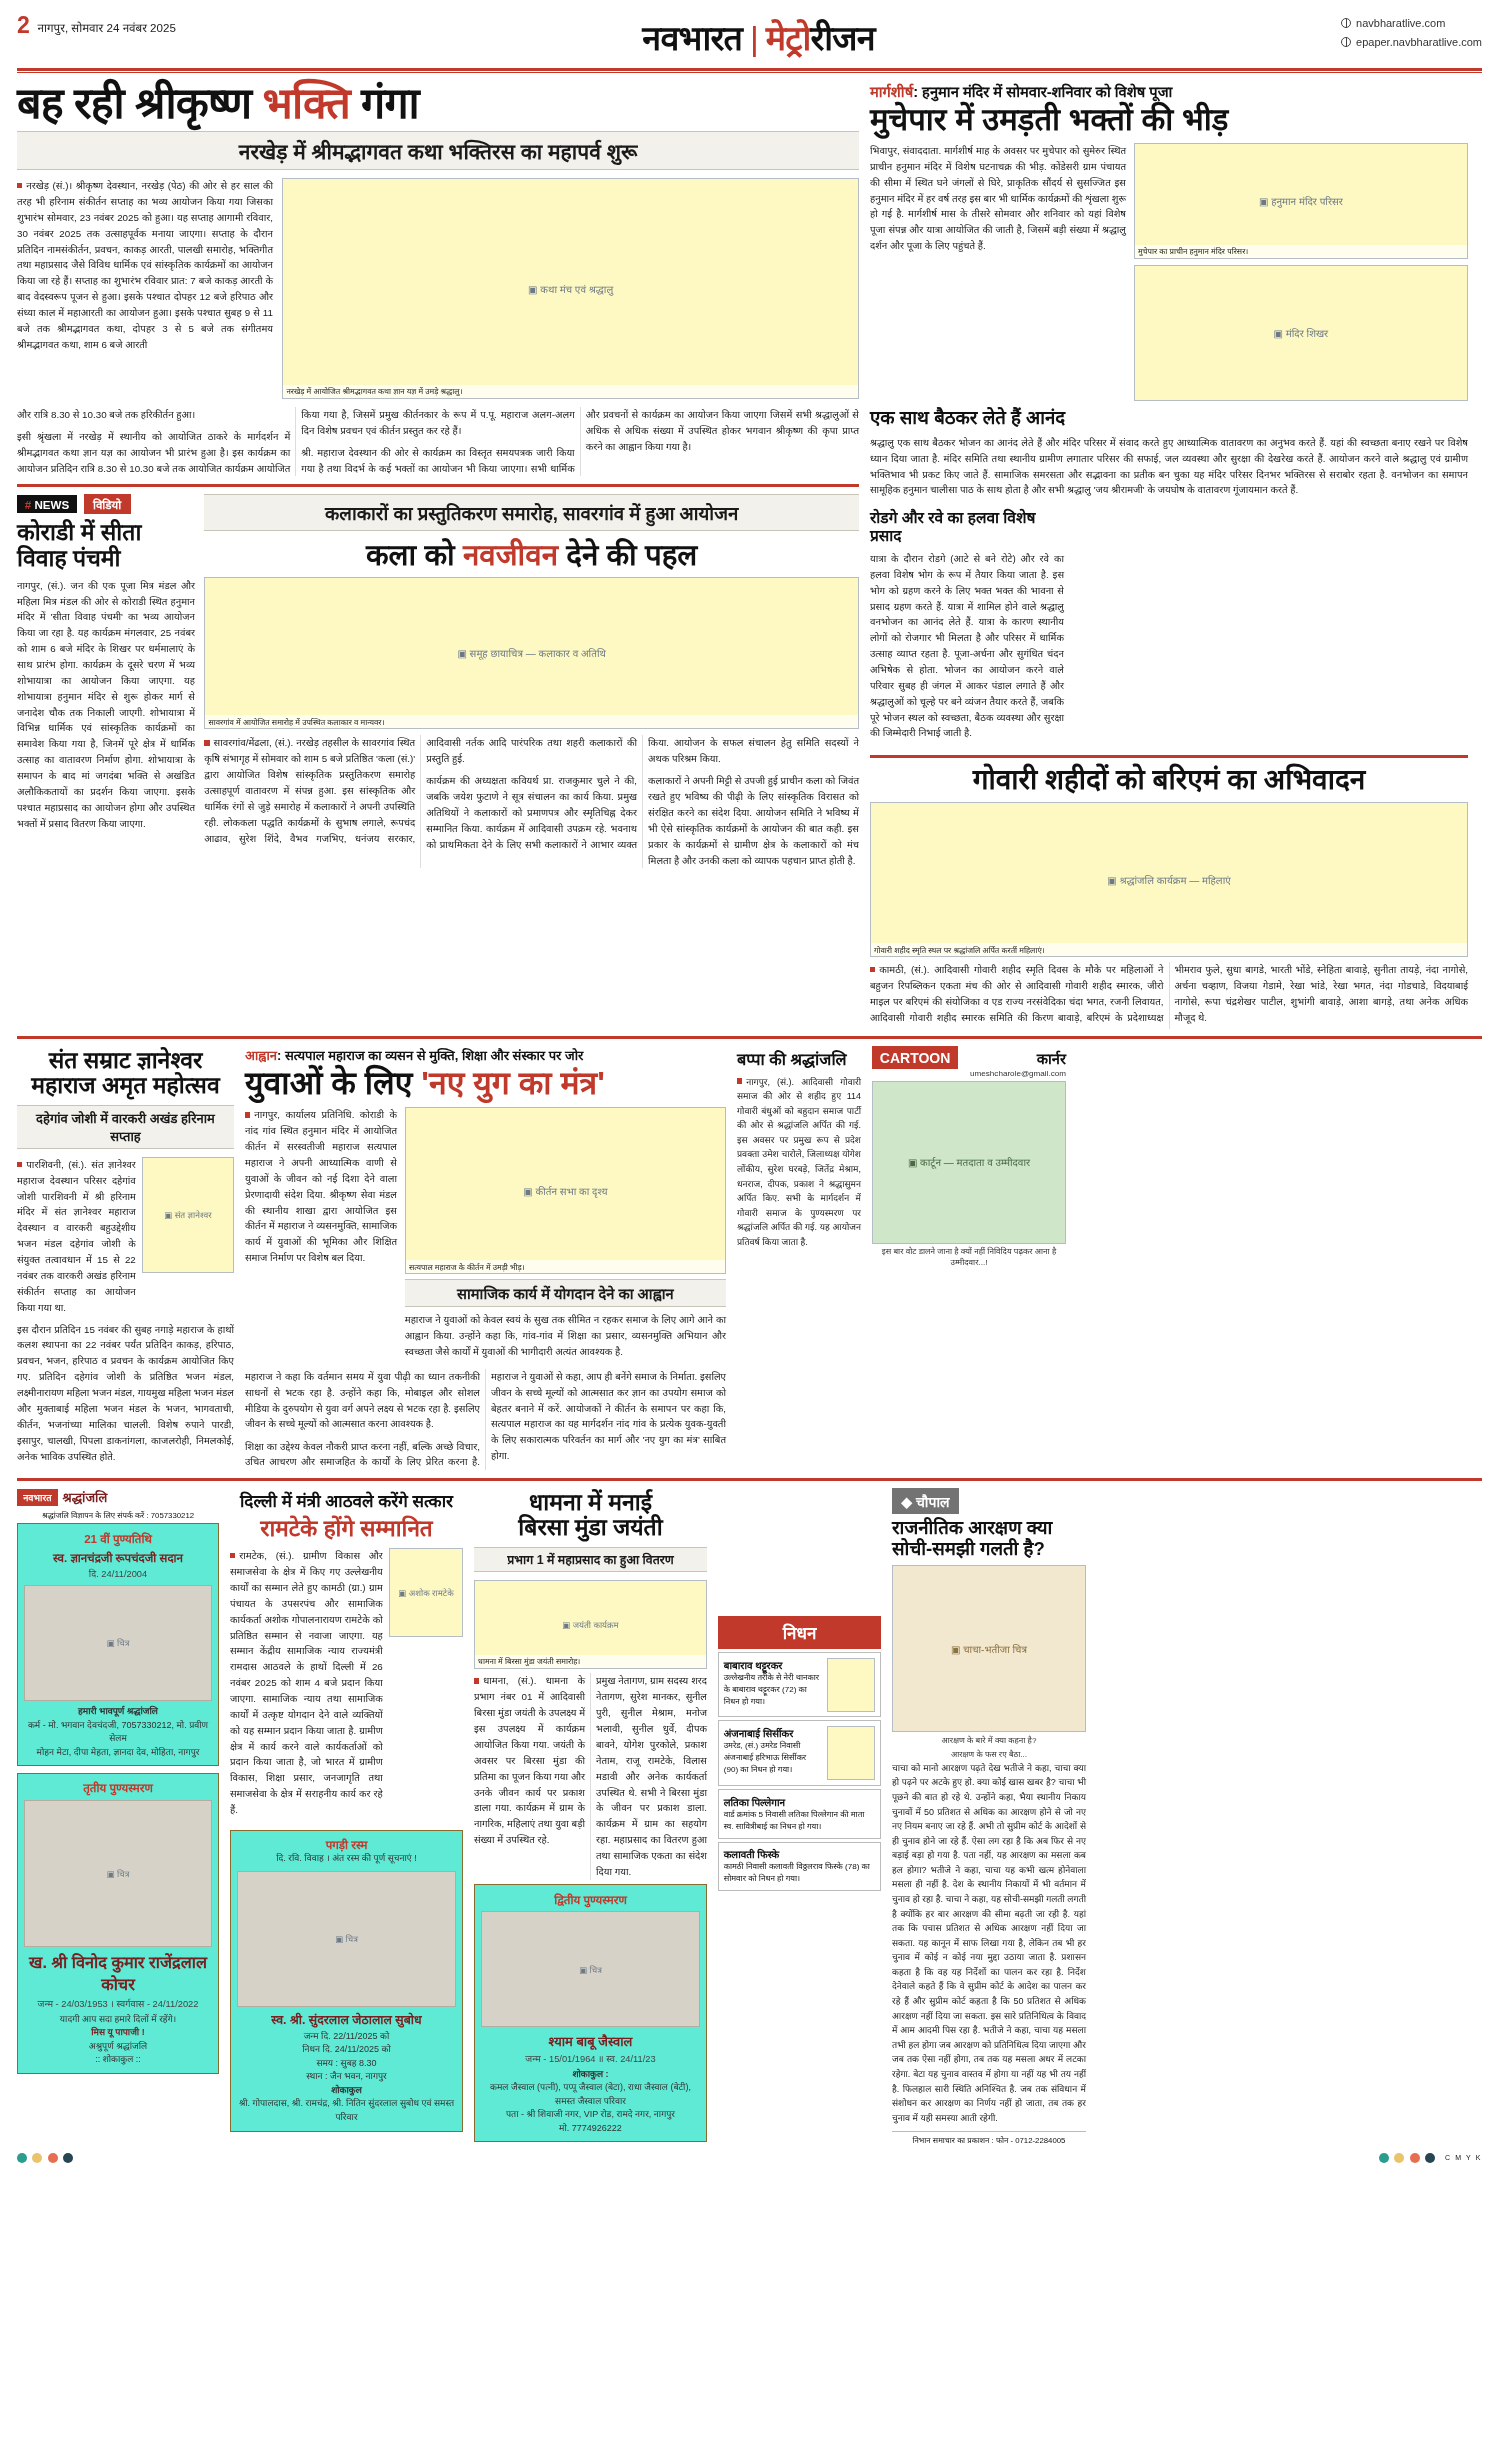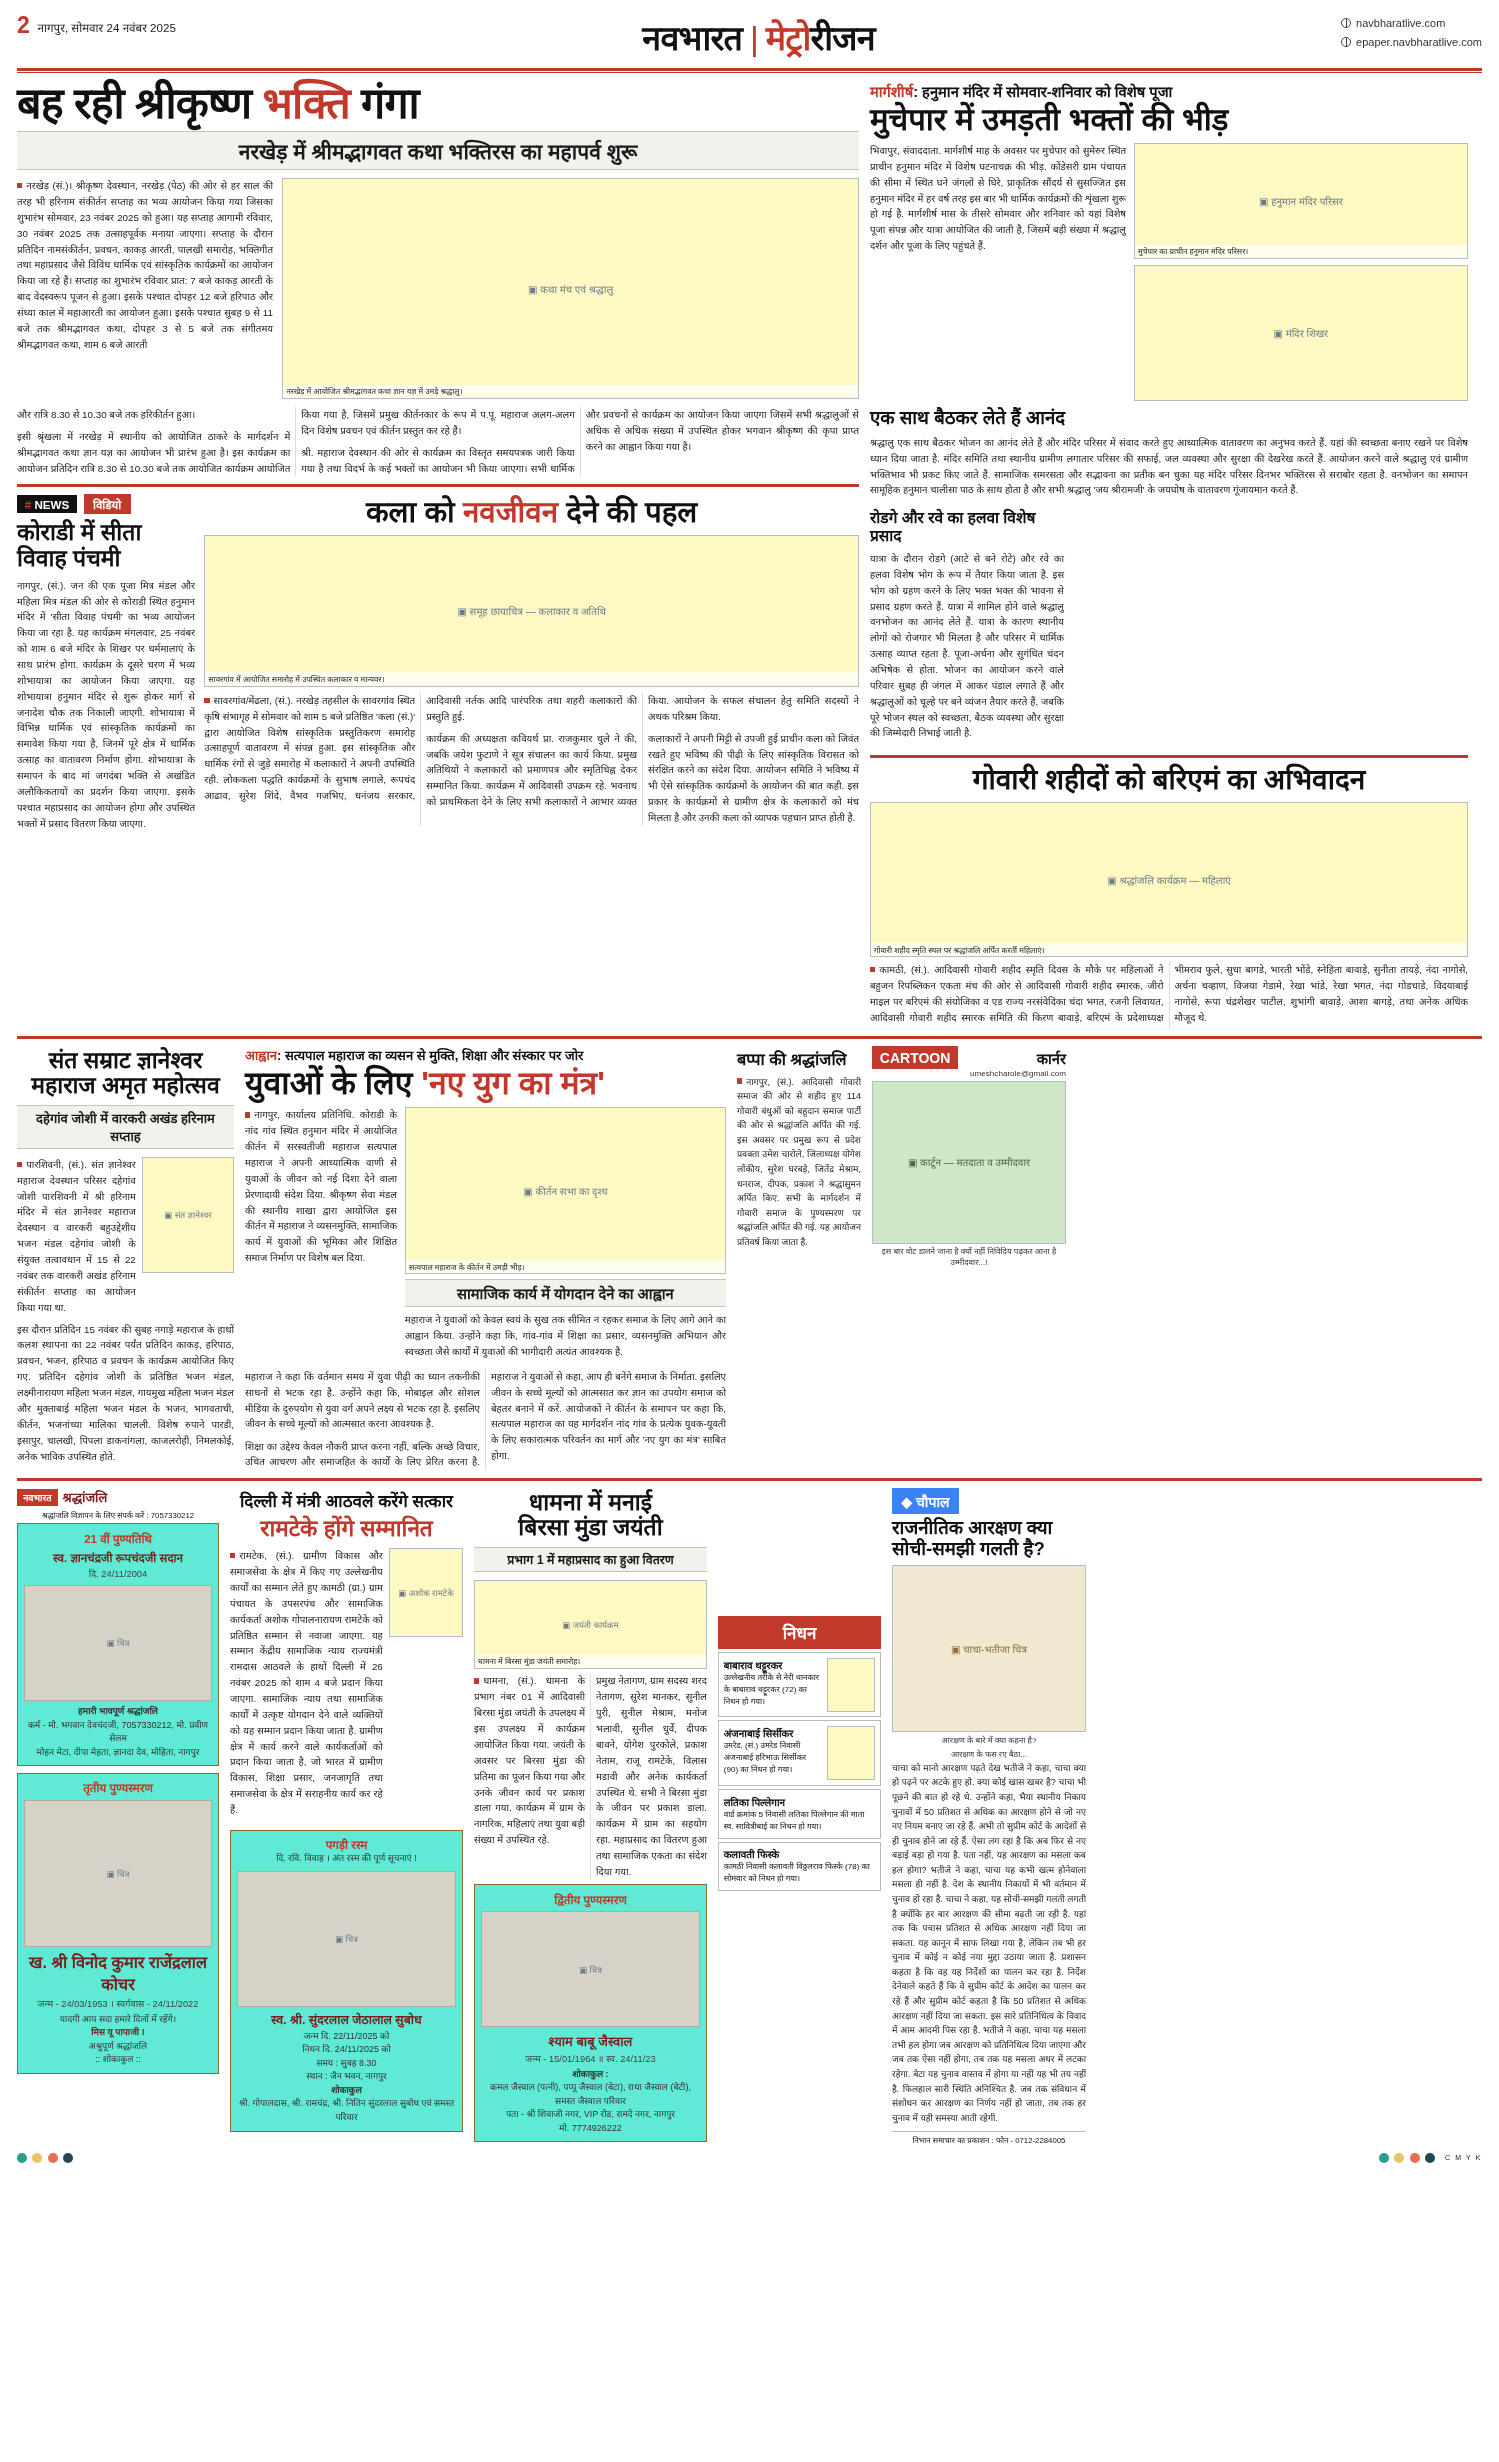--- a/index.html
+++ b/index.html
@@ -59,21 +59,21 @@
 
   .news-tag { display:inline-block; background:#111; color:#fff; font-size:11.6px; font-weight:bold; padding:2.3px 7.8px; }
   .news-tag .hash { color:#c0392b; }
   .video-tag { display:inline-block; background:#c0392b; color:#fff; font-size:11.6px; font-weight:bold; padding:2.3px 9.3px; margin-left:3.1px; }
 
   .box { border:0.8px solid #bbb; }
   .hr-red { height:2.3px; background:#c0392b; margin:7.8px 0; }
 
   .banner-red { background:#c0392b; color:#fff; font-weight:bold; font-size:20px; padding:4.7px 7.8px; text-align:center; }
   .cartoon-tag { background:#c0392b; color:#fff; font-weight:bold; font-size:14px; padding:3.1px 7.8px; display:inline-block; }
-  .chaupal { background:#3b82f6; color:#fff; font-weight:bold; font-size:14px; padding:3.1px 9.3px; display:inline-block; }
+  .chaupal { background:#737373; color:#fff; font-weight:bold; font-size:14px; padding:3.1px 9.3px; display:inline-block; }
 
   
   .obit { border:1.6px solid #8a6b2f; background:#5eead4; padding:6.2px; text-align:center; }
   .obit .name { font-size:16.3px; font-weight:bold; color:#7a1f1f; margin:4.7px 0 1.6px; }
   .obit .small { font-size:9px; line-height:1.5; color:#333; }
   .obit .dates { font-size:9.3px; color:#444; margin:1.6px 0 3.1px; }
   .obit-head { font-size:11.6px; font-weight:bold; color:#c0392b; }
   .portrait { width:100%; height:116px; background:#d7d2c8; border:0.8px solid #b3ada0; margin:4.7px 0; position:relative; }
   .dots { display:flex; gap:5.4px; align-items:center; }
   .dot { width:10px; height:10px; border-radius:50%; }
@@ -146,20 +146,23 @@
         <div style="width:178px;">
           <div style="margin-bottom:4.7px;">
             <span class="news-tag"><span class="hash">#</span> NEWS</span>
             <span class="video-tag">विडियो</span>
           </div>
           <h3 class="hl3">कोराडी में सीता विवाह पंचमी</h3>
           <p class="body">नागपुर, (सं.). जन की एक पूजा मित्र मंडल और महिला मित्र मंडल की ओर से कोराडी स्थित हनुमान मंदिर में 'सीता विवाह पंचमी' का भव्य आयोजन किया जा रहा है. यह कार्यक्रम मंगलवार, 25 नवंबर को शाम 6 बजे मंदिर के शिखर पर धर्ममालाएं के साथ प्रारंभ होगा. कार्यक्रम के दूसरे चरण में भव्य शोभायात्रा का आयोजन किया जाएगा. यह शोभायात्रा हनुमान मंदिर से शुरू होकर मार्ग से जनादेश चौक तक निकाली जाएगी. शोभायात्रा में विभिन्न धार्मिक एवं सांस्कृतिक कार्यक्रमों का समावेश किया गया है, जिनमें पूरे क्षेत्र में धार्मिक उत्साह का वातावरण निर्माण होगा. शोभायात्रा के समापन के बाद मां जगदंबा भक्ति से अखंडित अलौकिकतायों का प्रदर्शन किया जाएगा. इसके पश्चात महाप्रसाद का आयोजन होगा और उपस्थित भक्तों में प्रसाद वितरण किया जाएगा.</p>
         </div>
 
         <div style="flex:1;">
+          <div class="sub-band" style="margin-top:0;">
+            <h2 style="font-size:18.6px;">कलाकारों का प्रस्तुतिकरण समारोह, सावरगांव में हुआ आयोजन</h2>
+          </div>
           <h2 class="hl2" style="text-align:center;">
             <span>कला को </span><span class="red">नवजीवन</span><span> देने की पहल</span>
           </h2>
           <div class="photo" style="height:152px; margin-bottom:6.2px;">
             <div class="ph-txt">▣ समूह छायाचित्र — कलाकार व अतिथि</div>
             <div class="cap">सावरगांव में आयोजित समारोह में उपस्थित कलाकार व मान्यवर।</div>
           </div>
           <div class="txt3">
             <p class="body"><span class="sq"></span><span>सावरगांव/मेंढला, (सं.). नरखेड़ तहसील के सावरगांव स्थित कृषि संभागृह में सोमवार को शाम 5 बजे प्रतिष्ठित 'कला (सं.)' द्वारा आयोजित विशेष सांस्कृतिक प्रस्तुतिकरण समारोह उत्साहपूर्ण वातावरण में संपन्न हुआ. इस सांस्कृतिक और धार्मिक रंगों से जुड़े समारोह में कलाकारों ने अपनी उपस्थिति रही. लोककला पद्धति कार्यक्रमों के सुभाष लगाले, रूपचंद आढाव, सुरेश शिंदे, वैभव गजभिए, धनंजय सरकार, आदिवासी नर्तक आदि पारंपरिक तथा शहरी कलाकारों की प्रस्तुति हुई.</span></p>
             <p class="body">कार्यक्रम की अध्यक्षता कवियर्थ प्रा. राजकुमार चुले ने की, जबकि जयेश फुटाणे ने सूत्र संचालन का कार्य किया. प्रमुख अतिथियों ने कलाकारों को प्रमाणपत्र और स्मृतिचिह्न देकर सम्मानित किया. कार्यक्रम में आदिवासी उपक्रम रहे. भवनाथ को प्राथमिकता देने के लिए सभी कलाकारों ने आभार व्यक्त किया. आयोजन के सफल संचालन हेतु समिति सदस्यों ने अथक परिश्रम किया.</p>

